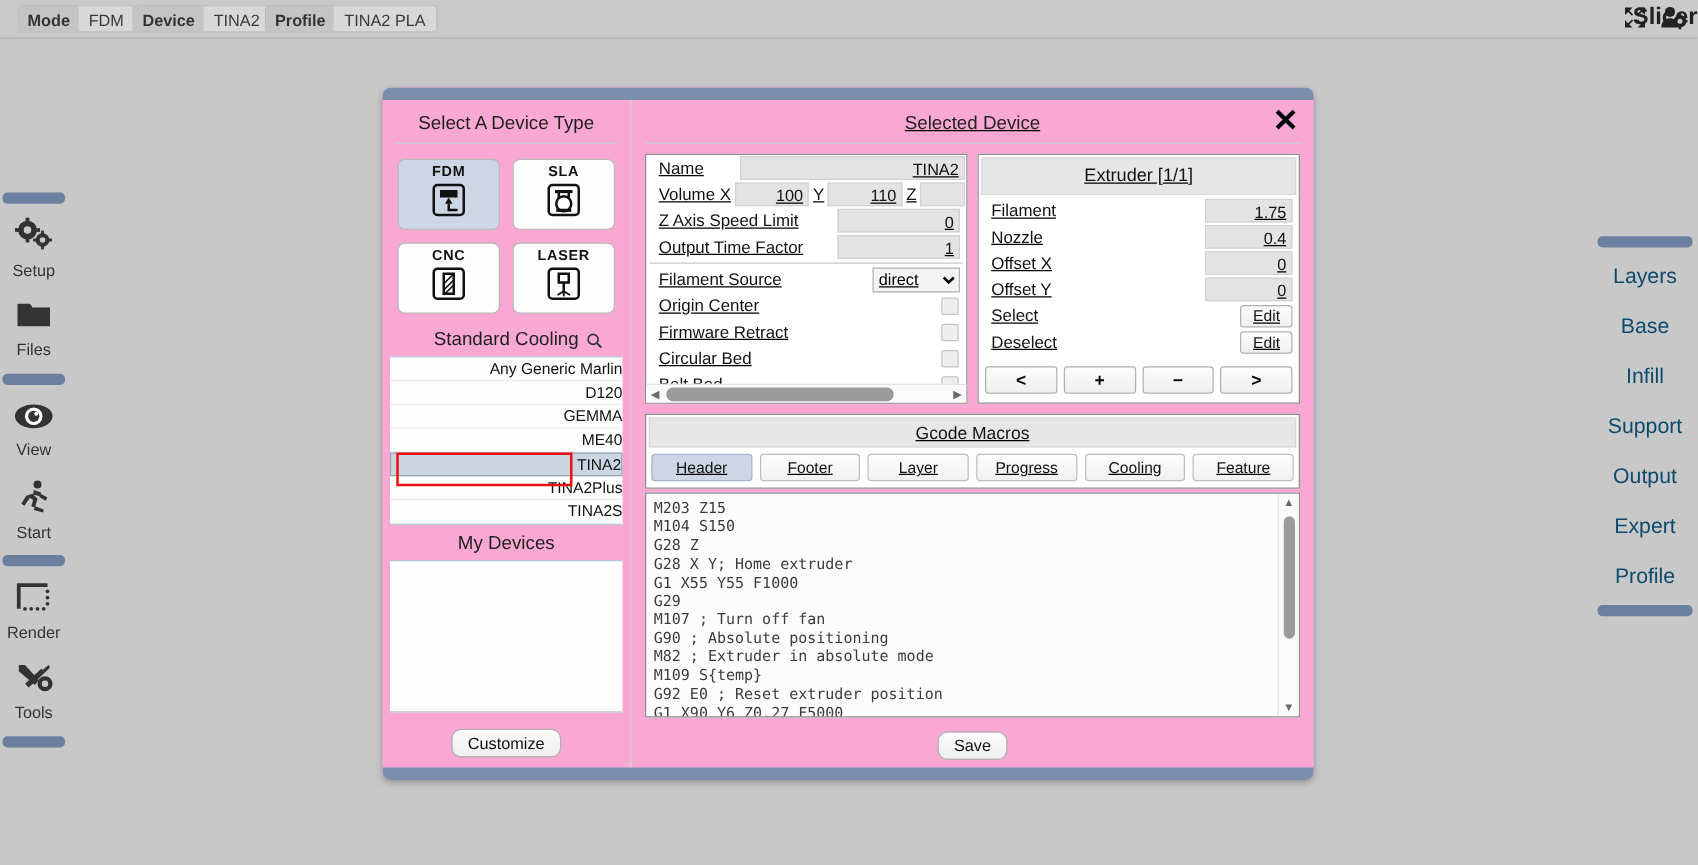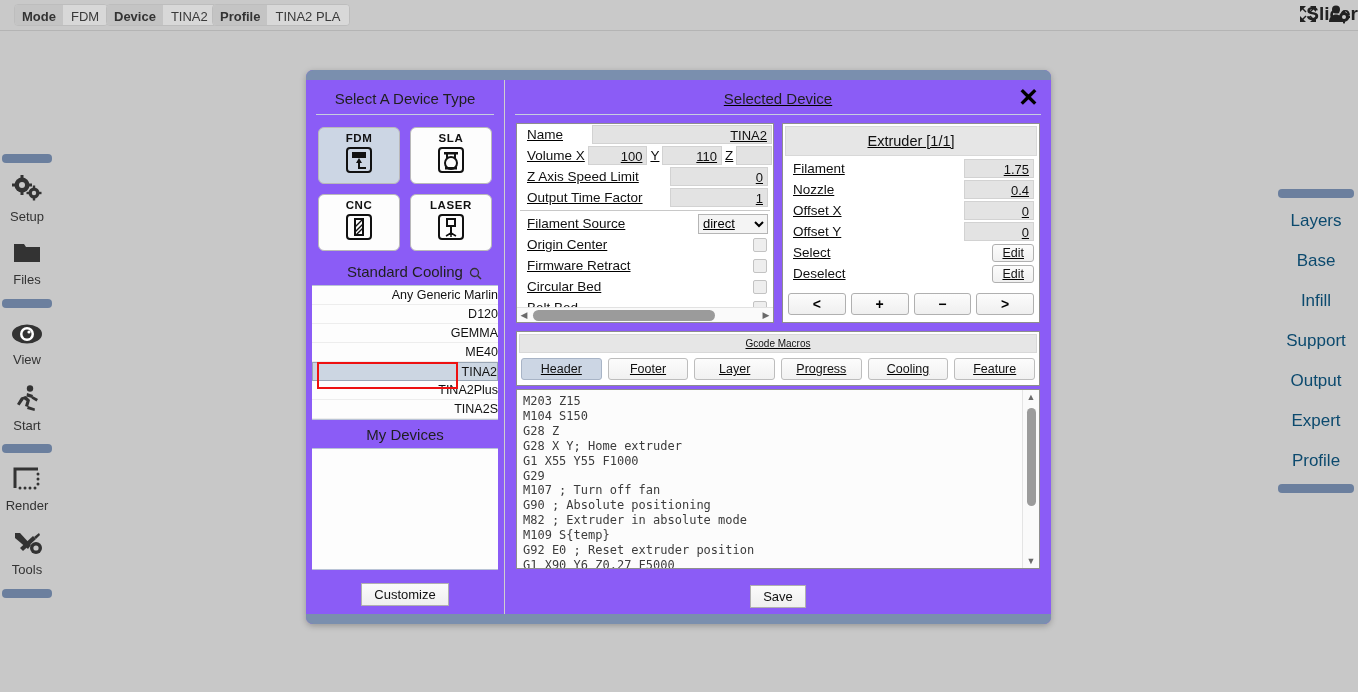--- a/index.html
+++ b/index.html
@@ -65,21 +65,21 @@
   }
   .rbar { height: 9px; background: #6b7f9e; border-radius: 4px; margin: 3px 4px; }
   .ritem {
     height: 40px; display: flex; align-items: center; justify-content: center;
     font-size: 17px; color: #0c4a6e; cursor: pointer;
   }
 
   
   #dialog {
     position: absolute; left: 306px; top: 70px; width: 745px; height: 554px;
-    background: #8b5cf6;
+    background: #f9a8d4;
     border-radius: 7px;
     box-shadow: 0 2px 6px rgba(0,0,0,.25);
     overflow: hidden;
   }
   #dlg-top { height: 10px; background: #7a8fae; }
   #dlg-bottom { position: absolute; bottom: 0; left: 0; width: 100%; height: 10px; background: #7a8fae; }
   #dlg-body { position: absolute; top: 10px; bottom: 10px; left: 0; right: 0; display: flex; }
 
   #leftpane { width: 202px; border-right: 1px solid #cfcfcf; position: relative; }
   #rightpane { flex: 1; position: relative; text-decoration: underline; }
@@ -120,21 +120,21 @@
     border-bottom: 1px solid #ededed; cursor: pointer; text-align: right;
   }
   .listrow.sel { background: #ccd6e2; border: 1px solid #9aa6b5; }
 
   #mydevices-box {
     margin: 0 6px; height: 122px; background: #fdfdfd;
     border-top: 1px solid #b9c3d6; border-bottom: 1px solid #b9c3d6;
   }
 
   .btn {
-    border: 1px solid #b0b0b0; border-radius: 0;
+    border: 1px solid #b0b0b0; border-radius: 8px;
     background: linear-gradient(#fbfbfb,#efefef);
     font-size: 13px; color: #111; padding: 3px 12px; cursor: pointer;
     font-family: "Liberation Sans", sans-serif;
   }
 
   
   #rp-head { position: relative; }
   #close-x {
     position: absolute; right: 12px; top: 6px;
     font-size: 25px; font-weight: bold; color: #000; cursor: pointer; line-height: 22px;
@@ -188,21 +188,21 @@
   }
   .hscroll .arr { width: 14px; text-align: center; font-size: 9px; color: #6a6a6a; }
   .hscroll .track { flex: 1; height: 11px; position: relative; }
   .hscroll .thumb {
     position: absolute; left: 2px; top: 0; width: 80%; height: 11px;
     background: #9b9b9b; border-radius: 6px;
   }
 
   
   #gcodebox { margin: 8px 11px 0 11px; border: 1px solid #8e8e8e; background:#fff; }
-  #gc-title { background: #e6e6e6; border: 1px solid #d8d8d8; margin: 2px; text-align: center; font-size: 10px; padding: 3px 8px; color:#111; }
+  #gc-title { background: #e6e6e6; border: 1px solid #d8d8d8; margin: 2px; text-align: center; font-size: 14px; padding: 3px 8px; color:#111; }
   #gc-tabs { display: flex; gap: 6px; padding: 3px 4px 5px 4px; }
   .gtab {
     flex: 1; text-align: center; font-size: 12.5px; color: #111;
     border: 1px solid #bdbdbd; border-radius: 3px;
     background: linear-gradient(#fcfcfc,#f1f1f1); padding: 3px 0; cursor: pointer;
   }
   .gtab.act { background: #ccd6e4; border-color: #a8b4c6; }
 
   #gc-editor {
     margin: 3px 11px 0 11px; height: 180px;

